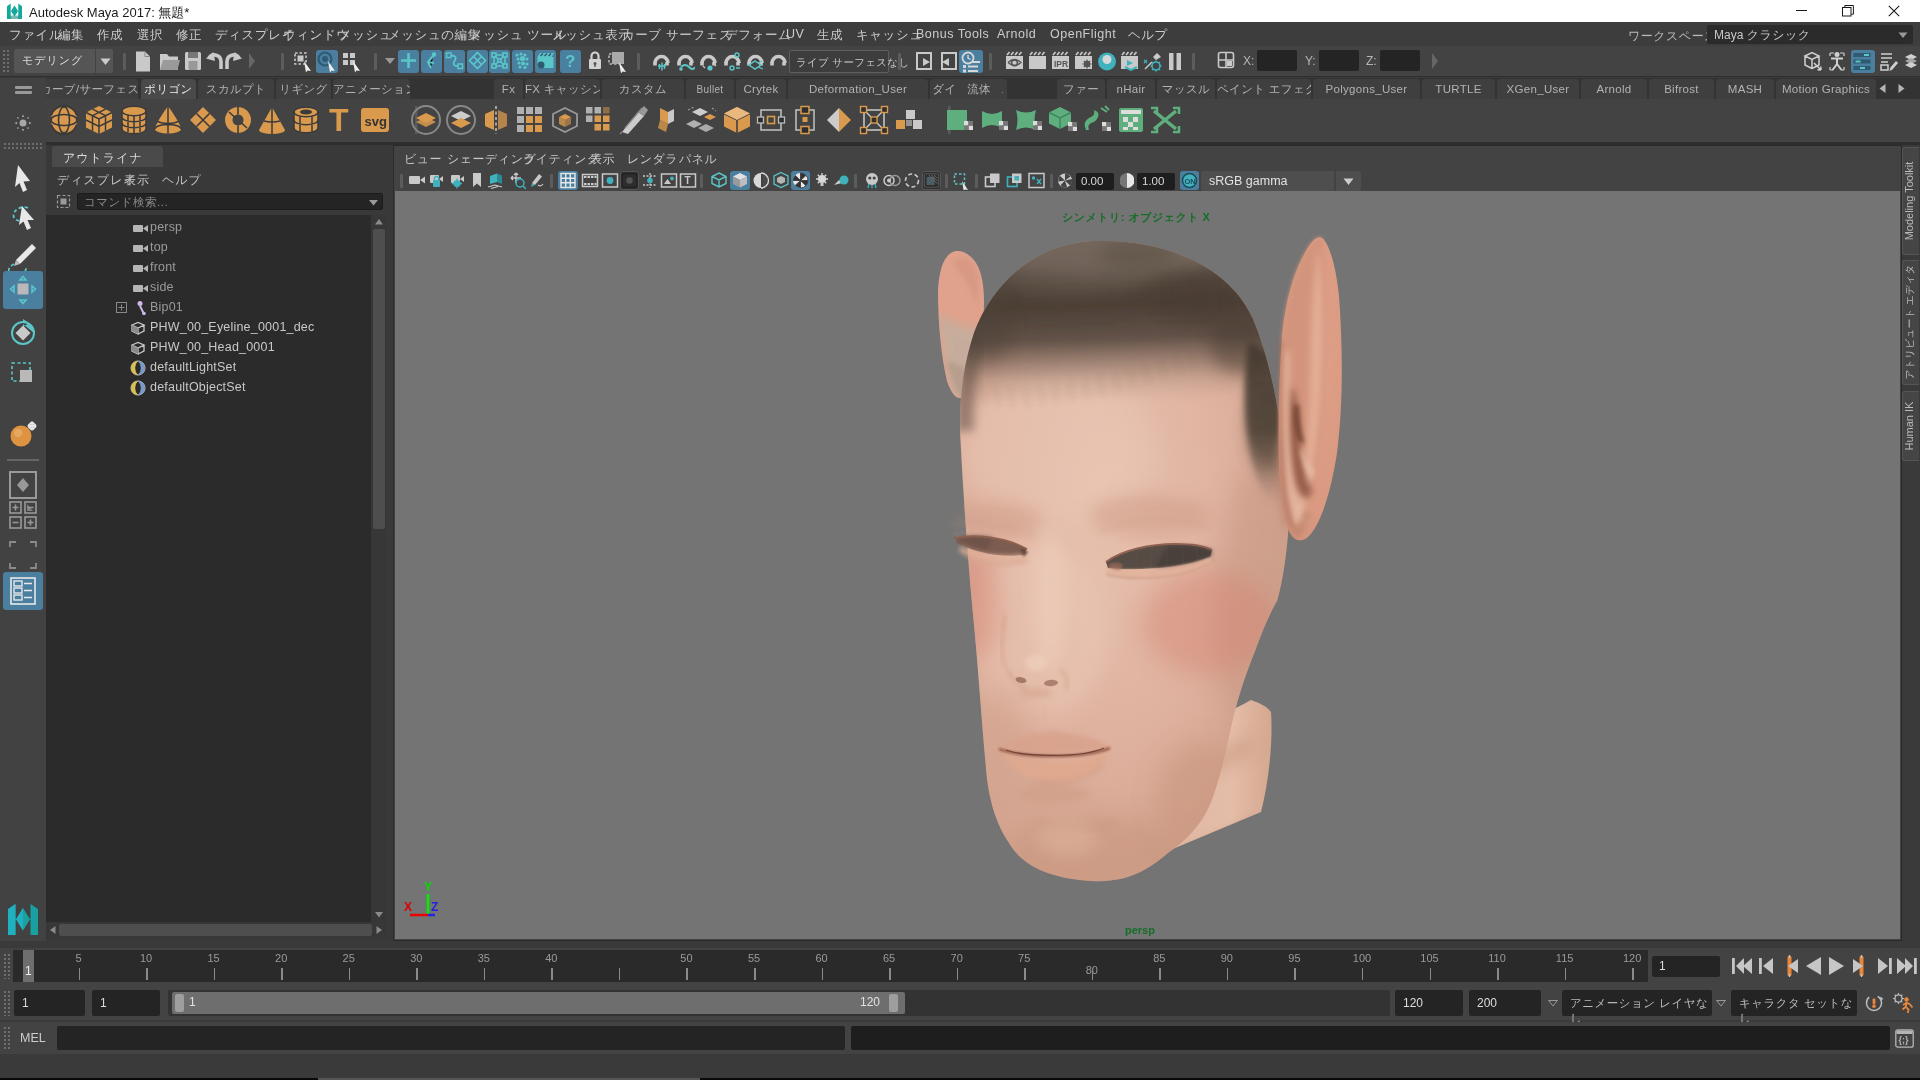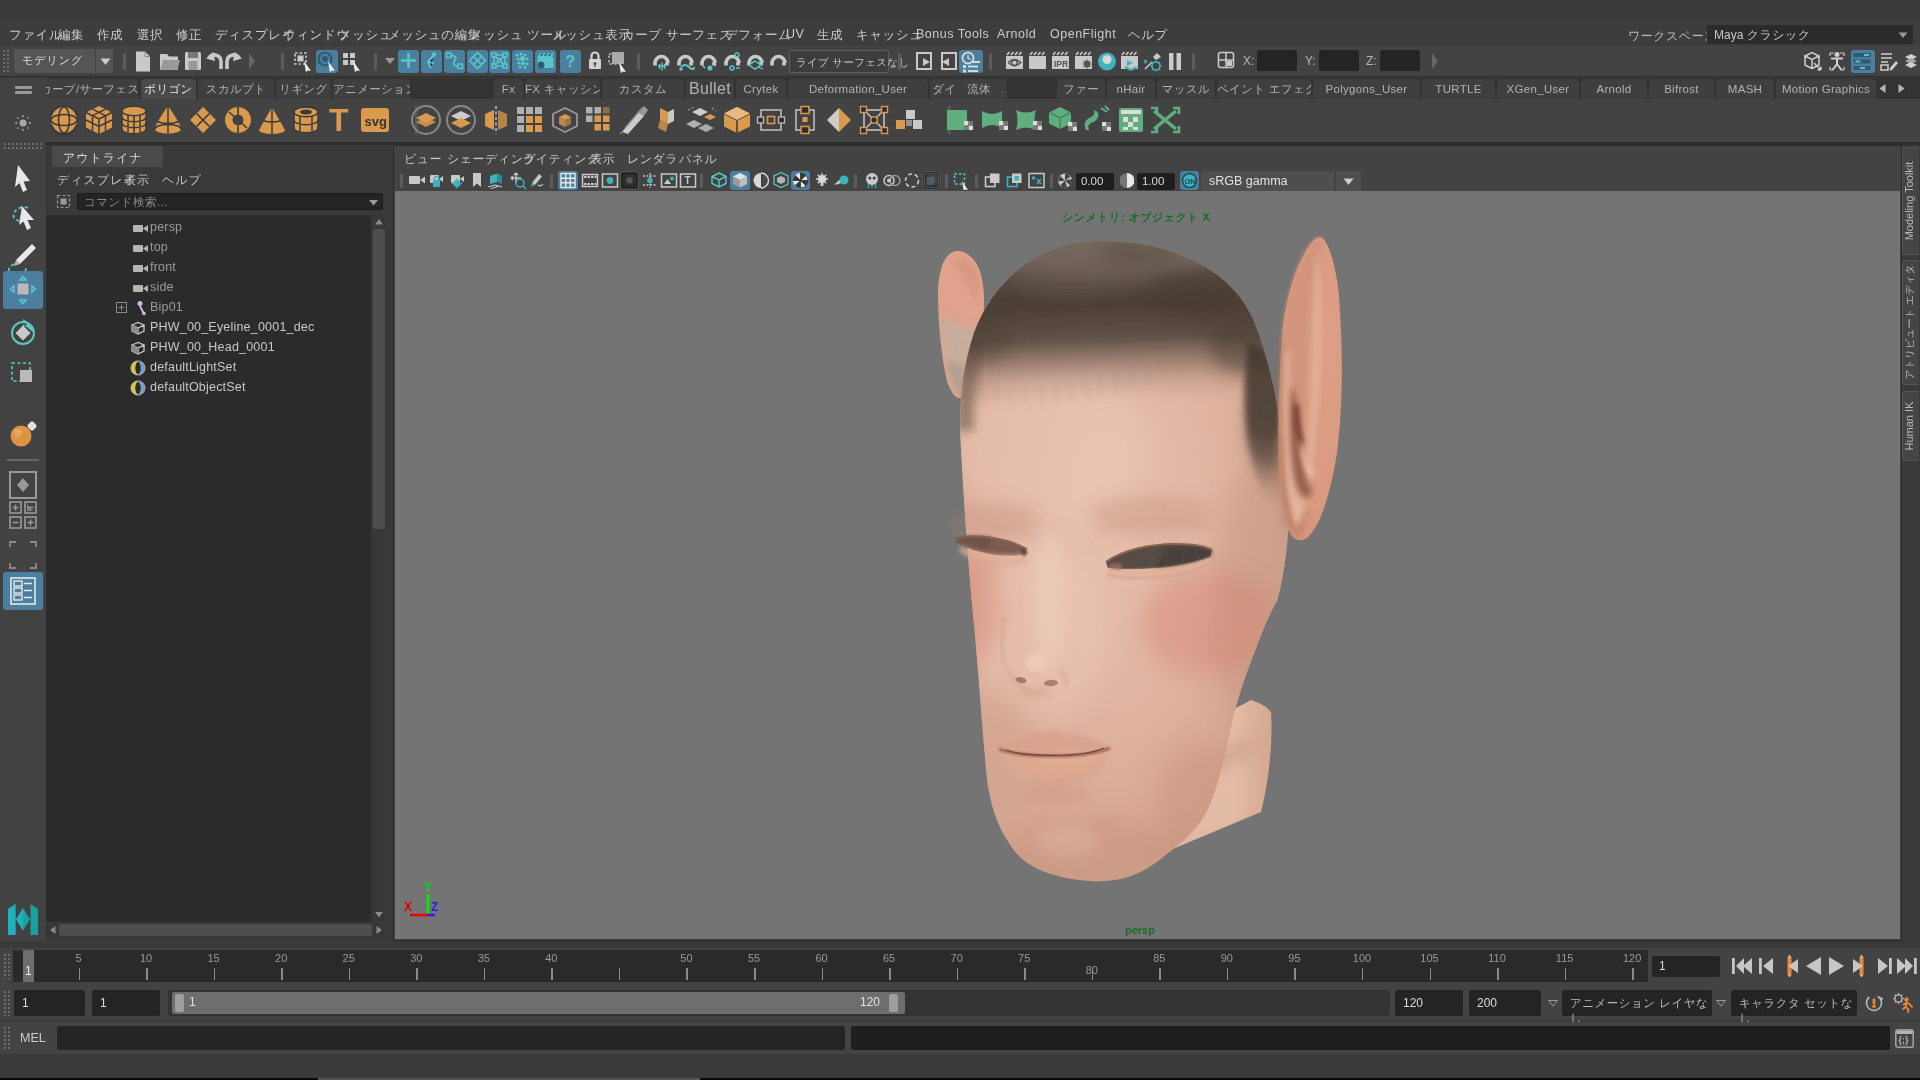--- a/index.html
+++ b/index.html
@@ -2,20 +2,35 @@
 <html><head><meta charset="utf-8"><style>
 *{margin:0;padding:0;box-sizing:border-box;font-family:"Liberation Sans",sans-serif;}
 html,body{width:1920px;height:1080px;overflow:hidden;background:#3a3a3a;}
 .abs{position:absolute;}
 .jp{letter-spacing:1.5px;}
 .dots{background-image:radial-gradient(circle,#6e6e6e 0.9px,transparent 1.1px);background-size:4px 4px;}
 .sep{width:3px;height:18px;background:#5c5c5c;border-radius:1px;}
 </style></head><body>
 <div id="app" class="abs" style="left:0;top:0;width:1920px;height:1080px;background:#3a3a3a;">
 
+<div class="abs" style="left:0;top:0;width:1920px;height:22px;background:#ffffff;">
+  <svg class="abs" style="left:7px;top:3px" width="15" height="16" viewBox="0 0 15 16">
+        <path d="M0 16 V3.2 L3.7 0.6 V8.5 L7.5 2.6 L11.3 8.5 V0.6 L15 3.2 V16 H11.3 V7.8 L7.5 13.6 L3.7 7.8 V16 Z" fill="#13a89e"></path>
+        <rect x="3" y="12.5" width="9" height="3.5" fill="#0e7d76" opacity="0.55"></rect>
+      </svg>
+  <div class="abs" style="left:29px;top:4px;font-size:13px;color:#1b1b1b;">Autodesk Maya 2017: <span style="letter-spacing:0">無題</span>*</div>
+  <div class="abs" style="left:1796px;top:10px;width:11px;height:1px;background:#1a1a1a;"></div>
+  <svg class="abs" style="left:1842px;top:5px" width="12" height="12" viewBox="0 0 12 12">
+        <rect x="0.5" y="2.5" width="8.5" height="8.5" fill="none" stroke="#1a1a1a"></rect>
+        <path d="M2.8 2.4 V0.5 H11.4 V9.2 H9.3" fill="none" stroke="#1a1a1a"></path>
+      </svg>
+  <svg class="abs" style="left:1888px;top:5px" width="12" height="12" viewBox="0 0 12 12">
+        <path d="M0.8 0.8 L11.2 11.2 M11.2 0.8 L0.8 11.2" stroke="#1a1a1a" stroke-width="1.1"></path>
+      </svg>
+</div>
 
 <div id="menubar" class="abs" style="left:0;top:22px;width:1920px;height:24px;background:#3d3d3d;">
   <div class="abs jp" style="left:1628px;top:6px;font-size:12px;color:#bbb;letter-spacing:0.5px;">ワークスペース:</div>
   <div class="abs" style="left:1707px;top:3px;width:206px;height:19px;background:#2b2b2b;border-radius:2px;">
     <div class="abs" style="left:7px;top:2px;font-size:12px;color:#c8c8c8;">Maya <span style="letter-spacing:0.5px">クラシック</span></div>
     <svg class="abs" style="left:191px;top:7px" width="10" height="7">
           <path d="M0.5 0.5 L9.5 0.5 L5 6 Z" fill="#999"></path>
         </svg>
   </div>
 <div class="abs jp" style="left:9px;top:5px;font-size:12.5px;color:#ccc;letter-spacing:0.5px;white-space:nowrap">ファイル</div>
@@ -327,21 +342,21 @@
       </svg>
 <div class="abs" style="left:40px;top:1px;width:98px;height:20px;background:#3f3f3f;border-radius:4px 4px 0 0;overflow:hidden;text-align:center;"><span class="jp" style="font-size:11.5px;line-height:20px;color:#b2b2b2;letter-spacing:0.3px;white-space:nowrap">カーブ/サーフェス</span></div>
       <div class="abs" style="left:141px;top:1px;width:55px;height:20px;background:#4a4a4a;border-radius:4px 4px 0 0;overflow:hidden;text-align:center;"><span class="jp" style="font-size:11.5px;line-height:20px;color:#eee;letter-spacing:0.3px;white-space:nowrap">ポリゴン</span></div>
       <div class="abs" style="left:198px;top:1px;width:76px;height:20px;background:#3f3f3f;border-radius:4px 4px 0 0;overflow:hidden;text-align:center;"><span class="jp" style="font-size:11.5px;line-height:20px;color:#b2b2b2;letter-spacing:0.3px;white-space:nowrap">スカルプト</span></div>
       <div class="abs" style="left:276px;top:1px;width:55px;height:20px;background:#3f3f3f;border-radius:4px 4px 0 0;overflow:hidden;text-align:center;"><span class="jp" style="font-size:11.5px;line-height:20px;color:#b2b2b2;letter-spacing:0.3px;white-space:nowrap">リギング</span></div>
       <div class="abs" style="left:333px;top:1px;width:77px;height:20px;background:#3f3f3f;border-radius:4px 4px 0 0;overflow:hidden;text-align:center;"><span class="jp" style="font-size:11.5px;line-height:20px;color:#b2b2b2;letter-spacing:0.3px;white-space:nowrap">アニメーション</span></div>
       <div class="abs" style="left:412px;top:1px;width:80px;height:20px;background:#3f3f3f;border-radius:4px 4px 0 0;overflow:hidden;text-align:right;margin-top:44px;"><span class="jp" style="font-size:11.5px;line-height:20px;color:#b2b2b2;letter-spacing:0.3px;white-space:nowrap">レンダリング</span></div>
       <div class="abs" style="left:494px;top:1px;width:29px;height:20px;background:#3f3f3f;border-radius:4px 4px 0 0;overflow:hidden;text-align:center;"><span class="jp" style="font-size:11.5px;line-height:20px;color:#b2b2b2;letter-spacing:0.3px;white-space:nowrap">Fx</span></div>
       <div class="abs" style="left:525px;top:1px;width:75px;height:20px;background:#3f3f3f;border-radius:4px 4px 0 0;overflow:hidden;text-align:center;"><span class="jp" style="font-size:11.5px;line-height:20px;color:#b2b2b2;letter-spacing:0.3px;white-space:nowrap">FX キャッシング</span></div>
       <div class="abs" style="left:602px;top:1px;width:82px;height:20px;background:#3f3f3f;border-radius:4px 4px 0 0;overflow:hidden;text-align:center;"><span class="jp" style="font-size:11.5px;line-height:20px;color:#b2b2b2;letter-spacing:0.3px;white-space:nowrap">カスタム</span></div>
-      <div class="abs" style="left:686px;top:1px;width:48px;height:20px;background:#3f3f3f;border-radius:4px 4px 0 0;overflow:hidden;text-align:center;"><span class="jp" style="font-size:16px;line-height:20px;color:#b2b2b2;letter-spacing:0.3px;white-space:nowrap">Bullet</span></div>
+      <div class="abs" style="left:686px;top:1px;width:48px;height:20px;background:#3f3f3f;border-radius:4px 4px 0 0;overflow:hidden;text-align:center;"><span class="jp" style="font-size:10px;line-height:20px;color:#b2b2b2;letter-spacing:0.3px;white-space:nowrap">Bullet</span></div>
       <div class="abs" style="left:736px;top:1px;width:50px;height:20px;background:#3f3f3f;border-radius:4px 4px 0 0;overflow:hidden;text-align:center;"><span class="jp" style="font-size:11.5px;line-height:20px;color:#b2b2b2;letter-spacing:0.3px;white-space:nowrap">Crytek</span></div>
       <div class="abs" style="left:788px;top:1px;width:140px;height:20px;background:#3f3f3f;border-radius:4px 4px 0 0;overflow:hidden;text-align:center;"><span class="jp" style="font-size:11.5px;line-height:20px;color:#b2b2b2;letter-spacing:0.3px;white-space:nowrap">Deformation_User</span></div>
       <div class="abs" style="left:930px;top:1px;width:77px;height:20px;background:#3f3f3f;border-radius:4px 4px 0 0;overflow:hidden;text-align:center;"><span class="jp" style="font-size:11.5px;line-height:20px;color:#b2b2b2;letter-spacing:0.3px;white-space:nowrap">ダイナミクス</span></div>
       <div class="abs" style="left:956px;top:1px;width:46px;height:20px;background:#3f3f3f;border-radius:4px 4px 0 0;overflow:hidden;text-align:center;"><span class="jp" style="font-size:11.5px;line-height:20px;color:#b2b2b2;letter-spacing:0.3px;white-space:nowrap">流体</span></div>
       <div class="abs" style="left:1057px;top:1px;width:48px;height:20px;background:#3f3f3f;border-radius:4px 4px 0 0;overflow:hidden;text-align:center;"><span class="jp" style="font-size:11.5px;line-height:20px;color:#b2b2b2;letter-spacing:0.3px;white-space:nowrap">ファー</span></div>
       <div class="abs" style="left:1107px;top:1px;width:48px;height:20px;background:#3f3f3f;border-radius:4px 4px 0 0;overflow:hidden;text-align:center;"><span class="jp" style="font-size:11.5px;line-height:20px;color:#b2b2b2;letter-spacing:0.3px;white-space:nowrap">nHair</span></div>
       <div class="abs" style="left:1157px;top:1px;width:58px;height:20px;background:#3f3f3f;border-radius:4px 4px 0 0;overflow:hidden;text-align:center;"><span class="jp" style="font-size:11.5px;line-height:20px;color:#b2b2b2;letter-spacing:0.3px;white-space:nowrap">マッスル</span></div>
       <div class="abs" style="left:1217px;top:1px;width:94px;height:20px;background:#3f3f3f;border-radius:4px 4px 0 0;overflow:hidden;text-align:center;"><span class="jp" style="font-size:11.5px;line-height:20px;color:#b2b2b2;letter-spacing:0.3px;white-space:nowrap">ペイント エフェクト</span></div>
       <div class="abs" style="left:1313px;top:1px;width:107px;height:20px;background:#3f3f3f;border-radius:4px 4px 0 0;overflow:hidden;text-align:center;"><span class="jp" style="font-size:11.5px;line-height:20px;color:#b2b2b2;letter-spacing:0.3px;white-space:nowrap">Polygons_User</span></div>
       <div class="abs" style="left:1422px;top:1px;width:73px;height:20px;background:#3f3f3f;border-radius:4px 4px 0 0;overflow:hidden;text-align:center;"><span class="jp" style="font-size:11.5px;line-height:20px;color:#b2b2b2;letter-spacing:0.3px;white-space:nowrap">TURTLE</span></div>

